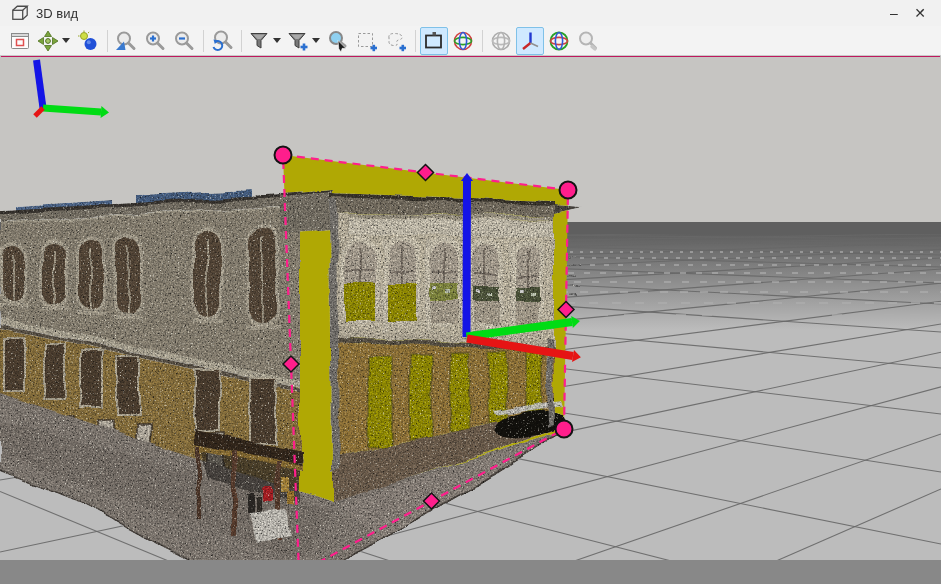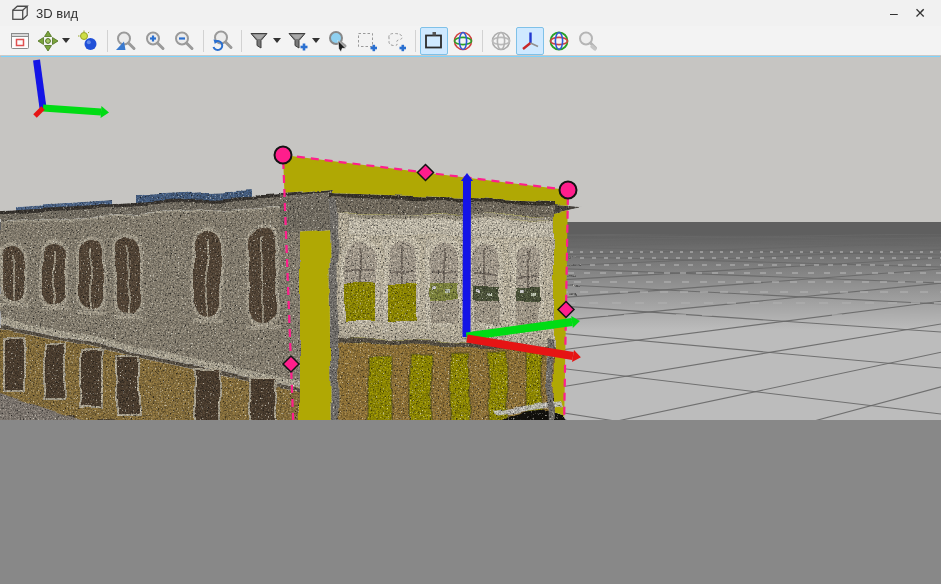--- a/index.html
+++ b/index.html
@@ -1,16 +1,16 @@
 <!DOCTYPE html>
 <html><head>
 <meta charset="utf-8">
 <style>
   html,body{margin:0;padding:0;background:#888;font-family:"Liberation Sans",sans-serif;}
-  #window{position:relative;width:941px;height:420px;background:#7dd3fc;overflow:hidden;border:0;box-shadow:inset 0 0 0 1px #bfbfbf;}
+  #window{position:relative;width:941px;height:560px;background:#be185d;overflow:hidden;border:0;box-shadow:inset 0 0 0 1px #bfbfbf;}
   
   #titlebar{position:absolute;left:0;top:0;width:941px;height:26px;background:#f1f1f1;display:flex;align-items:center;}
   #title-icon{margin-left:10px;width:20px;height:18px;flex:0 0 auto;}
   #title-text{margin-left:6px;font-size:13px;color:#333;}
   #win-controls{margin-left:auto;display:flex;align-items:center;gap:4px;padding-right:10px;}
   .win-btn{width:22px;height:20px;display:flex;align-items:center;justify-content:center;font-size:14px;color:#333;cursor:default;}
   
   #toolbar{position:absolute;left:0;top:26px;width:941px;height:30px;background:#f3f3f3;border-bottom:1px solid #c9c9c9;display:flex;align-items:center;padding-left:6px;box-sizing:border-box;}
   .tb-btn{height:26px;min-width:26px;display:flex;align-items:center;justify-content:center;border:1px solid transparent;border-radius:2px;margin-right:1px;}
   .tb-btn.active{background:#cfe9ff;border-color:#7fc1e8;}

